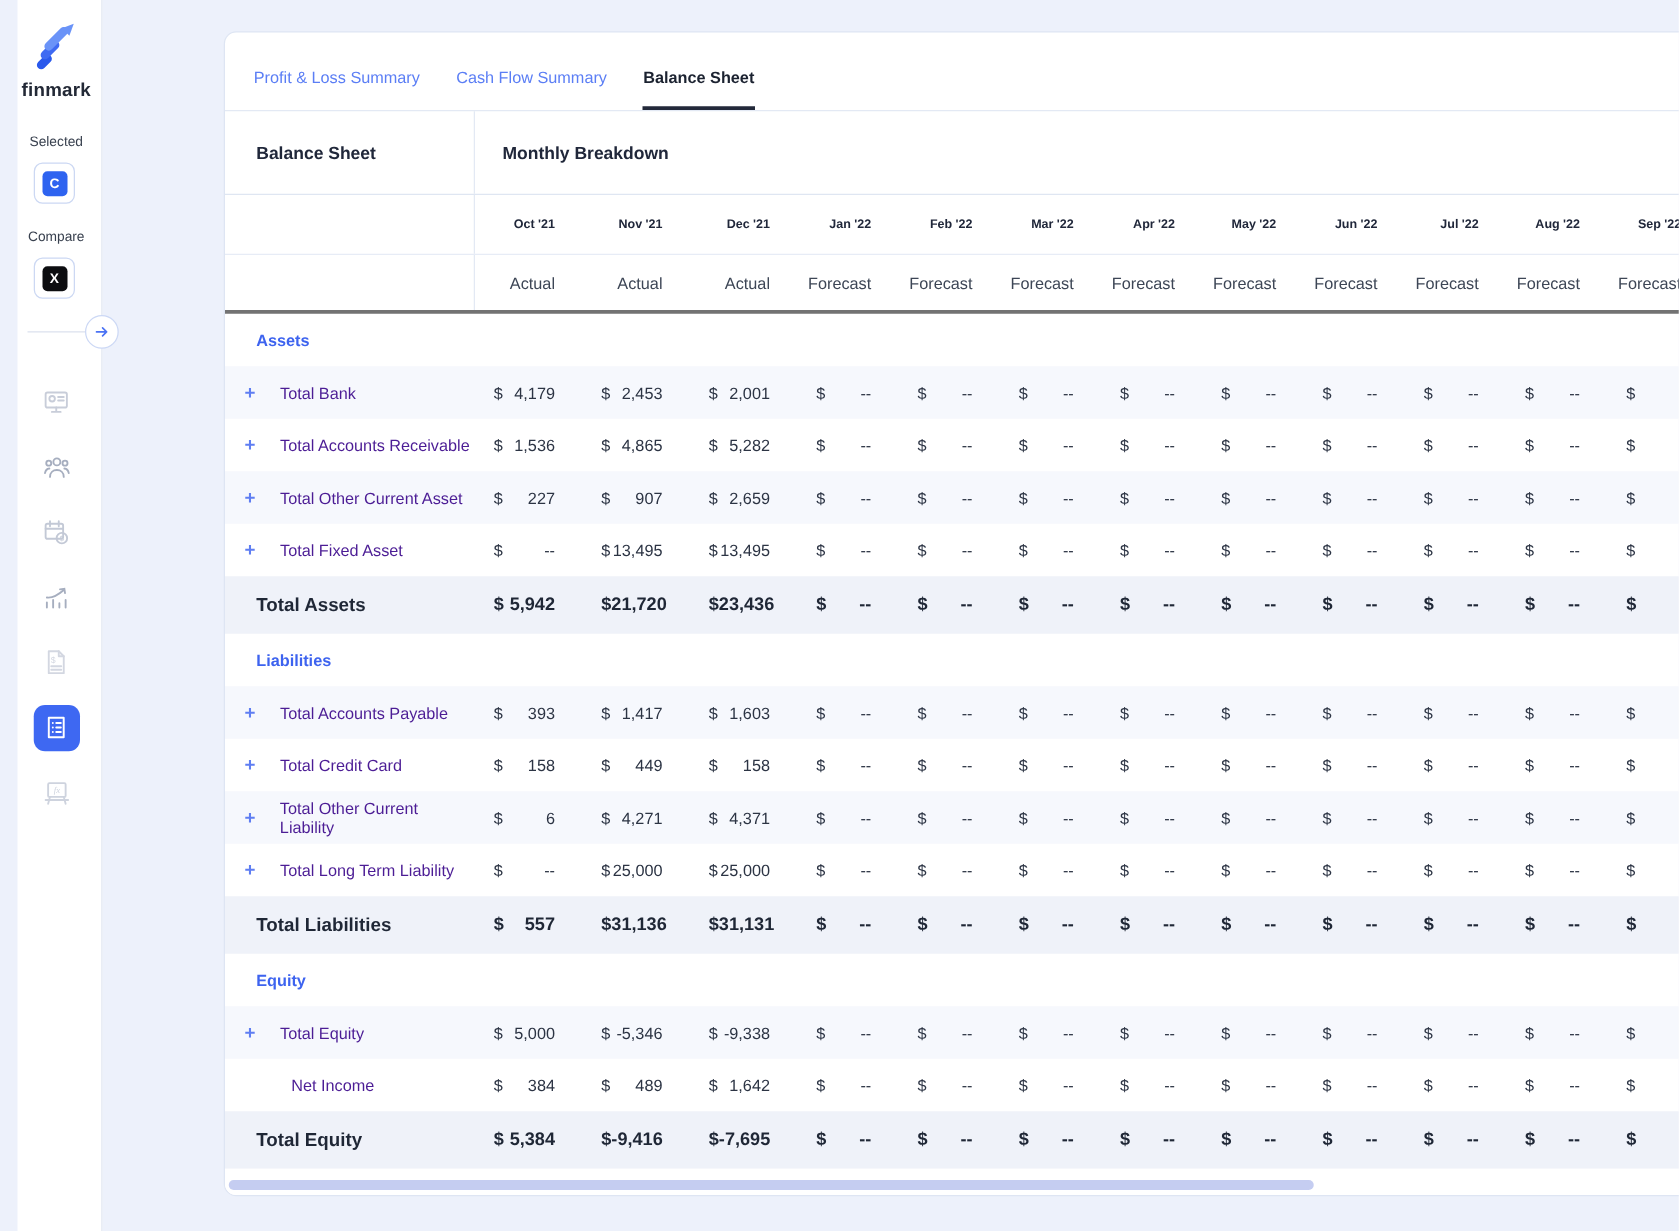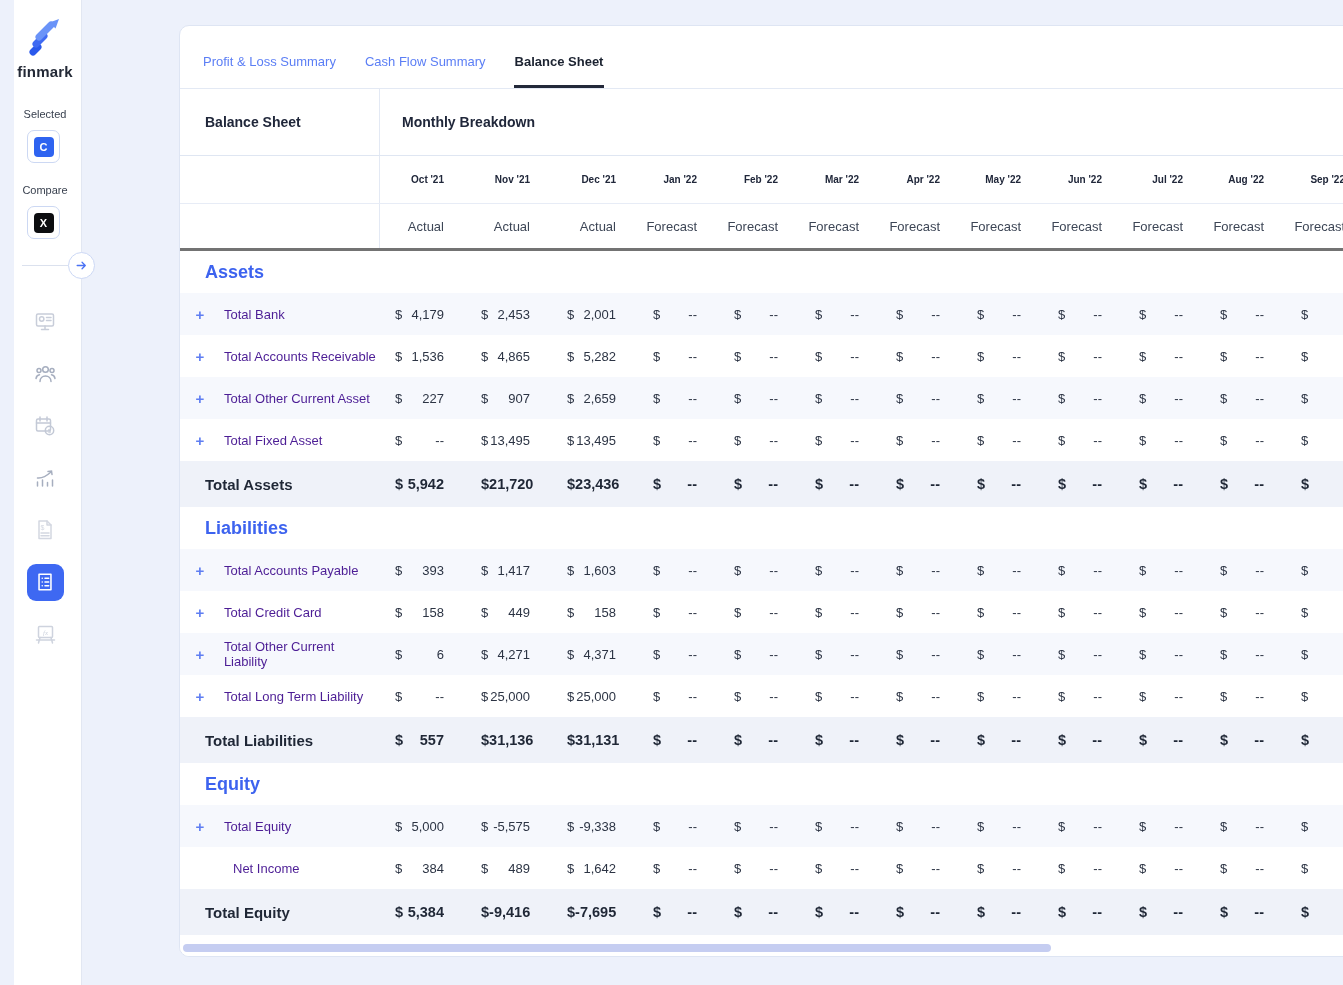--- a/index.html
+++ b/index.html
@@ -77,21 +77,21 @@
 
   
   .tbl-row { display:grid; grid-template-columns:200px 86px 86px 86px repeat(9,81px); }
   .label-col { border-right:1px solid #e3e9f4; }
   .month-row { height:48px; border-bottom:1px solid #e7ecf6; }
   .type-row  { height:47px; border-bottom:3px solid #737373; }
   .month-cell { display:flex; align-items:center; justify-content:flex-end; padding-right:22px; font-size:10px; font-weight:700; color:#20273a; }
   .type-cell  { display:flex; align-items:center; justify-content:flex-end; padding-right:22px; font-size:13px; color:#3d4656; }
 
   .section-head { height:42px; display:flex; align-items:center; padding-left:25px; }
-  .section-title { font-size:18px; font-weight:700; color:#3d63ef; }
+  .section-title { font-size:13px; font-weight:700; color:#3d63ef; }
 
   .data-row { height:42px; }
   .data-row.shaded { background:#f6f8fd; }
   .row-label-cell { display:flex; align-items:center; padding-left:14px; }
   .plus-icon { color:#5f7ef2; font-size:15px; font-weight:700; width:12px; text-align:center; cursor:pointer; }
   .row-label { font-size:13px; color:#4c1d95; margin-left:18px; }
   .row-label.no-plus { margin-left:39px; }
   .val-cell { display:flex; align-items:center; justify-content:space-between; padding-left:15px; padding-right:22px; font-size:13px; color:#2c3444; }
   .val-cell .cur { flex-shrink:0; }
 
@@ -794,21 +794,21 @@
           <div class="row-label-cell">
             <span class="plus-icon">+</span>
             <span class="row-label">Total Equity</span>
           </div>
           <div class="val-cell">
             <span class="cur">$</span>
             <span>5,000</span>
           </div>
           <div class="val-cell">
             <span class="cur">$</span>
-            <span>-5,575</span>
+            <span>-5,346</span>
           </div>
           <div class="val-cell">
             <span class="cur">$</span>
             <span>-9,338</span>
           </div>
           <div class="val-cell">
             <span class="cur">$</span>
             <span>--</span>
           </div>
           <div class="val-cell">

